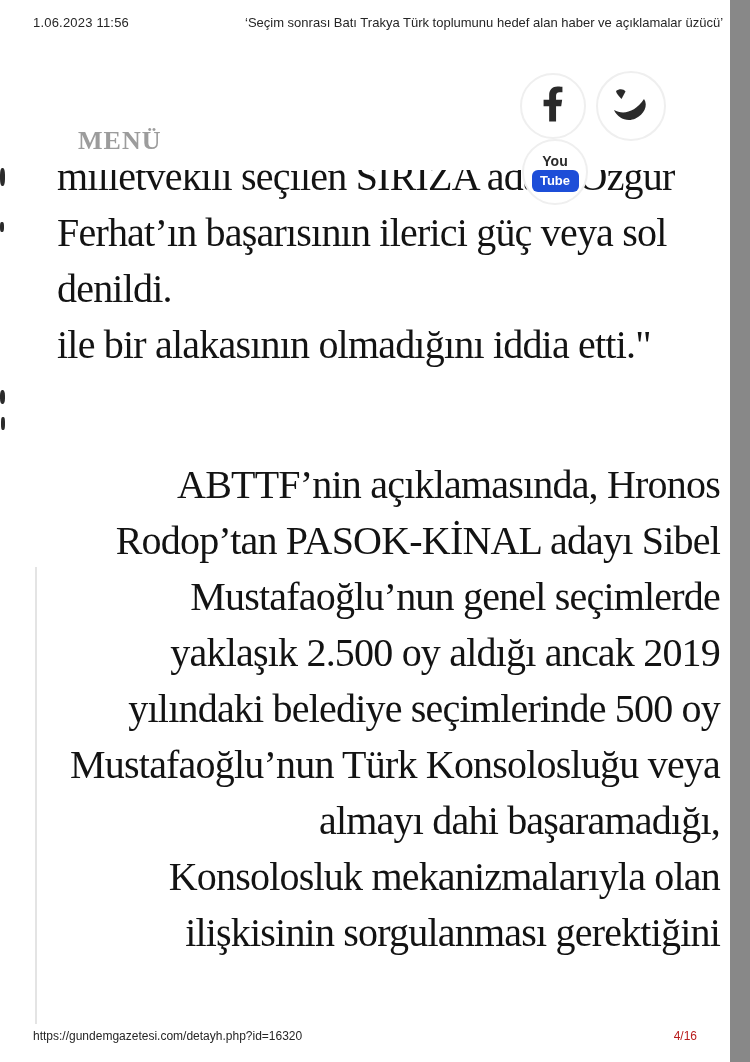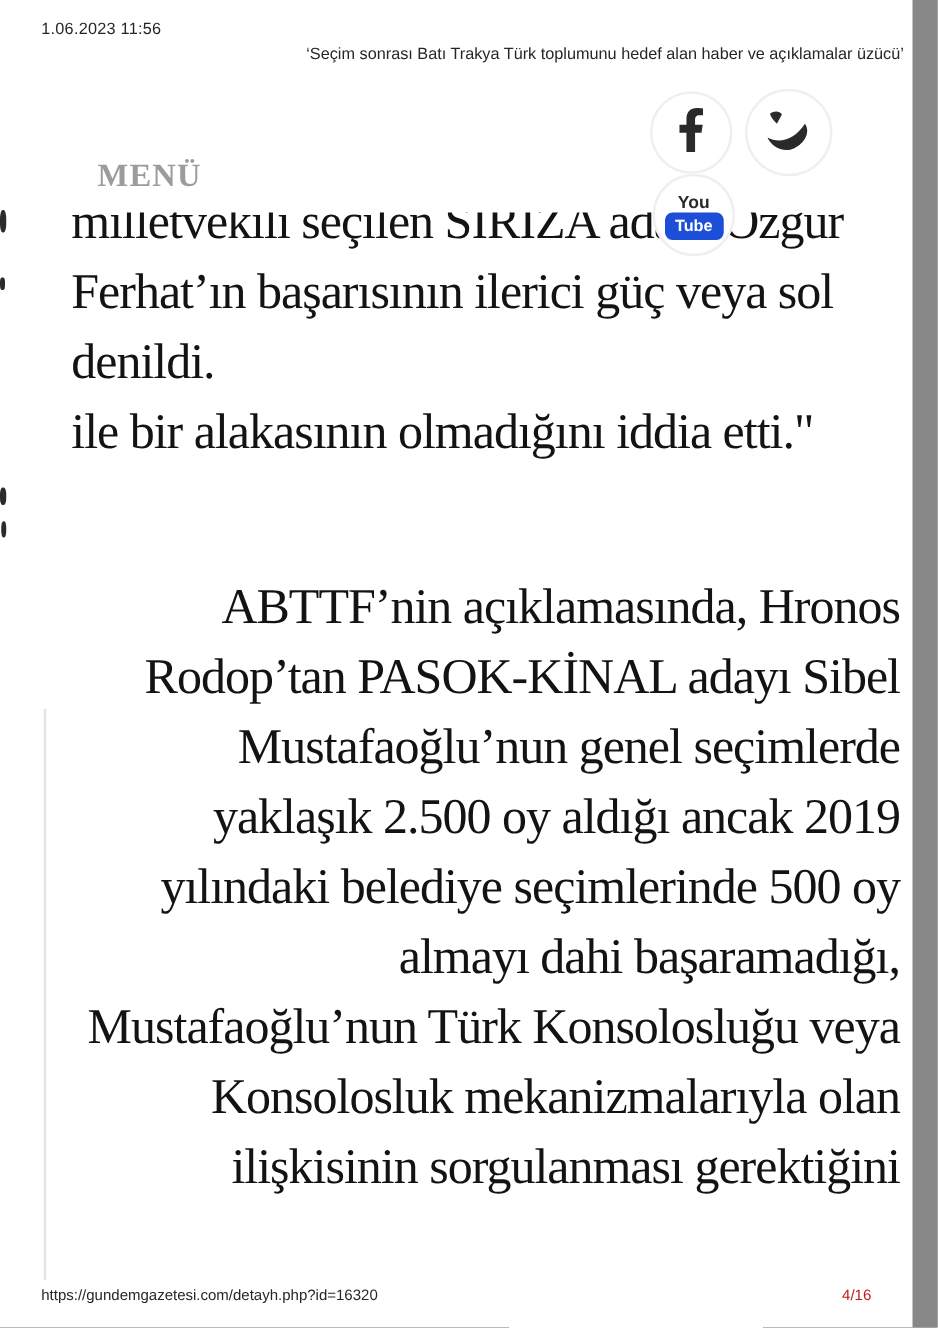--- a/index.html
+++ b/index.html
@@ -20,21 +20,20 @@
     font-size: 13px;
     color: #262626;
     letter-spacing: 0.2px;
   }
   .print-header-title {
     position: absolute;
     left: 245px; top: 15px;
     font-size: 13px;
     color: #262626;
     white-space: nowrap;
-    margin-top: 20px;
   }
   .print-footer-url {
     position: absolute;
     left: 33px; top: 1029px;
     font-size: 12px;
     color: #262626;
   }
   .print-footer-page {
     position: absolute;
     right: 33px; top: 1029px;
@@ -176,22 +175,22 @@
         <div class="article-line">denildi.</div>
         <div class="article-line">ile bir alakasının olmadığını iddia etti."</div>
       </div>
     </div>
     <div class="para-2">
       <div class="article-line">ABTTF’nin açıklamasında, Hronos</div>
       <div class="article-line">Rodop’tan PASOK-KİNAL adayı Sibel</div>
       <div class="article-line">Mustafaoğlu’nun genel seçimlerde</div>
       <div class="article-line">yaklaşık 2.500 oy aldığı ancak 2019</div>
       <div class="article-line">yılındaki belediye seçimlerinde 500 oy</div>
+      <div class="article-line">Mustafaoğlu’nun Türk Konsolosluğu veya</div>
       <div class="article-line">almayı dahi başaramadığı,</div>
-      <div class="article-line">Mustafaoğlu’nun Türk Konsolosluğu veya</div>
       <div class="article-line">Konsolosluk mekanizmalarıyla olan</div>
       <div class="article-line">ilişkisinin sorgulanması gerektiğini</div>
     </div>
   </div>
 
   <div class="faint-vline"></div>
   <div class="edge-artifact ea-1"></div>
   <div class="edge-artifact ea-2"></div>
   <div class="edge-artifact ea-3"></div>
   <div class="edge-artifact ea-4"></div>

